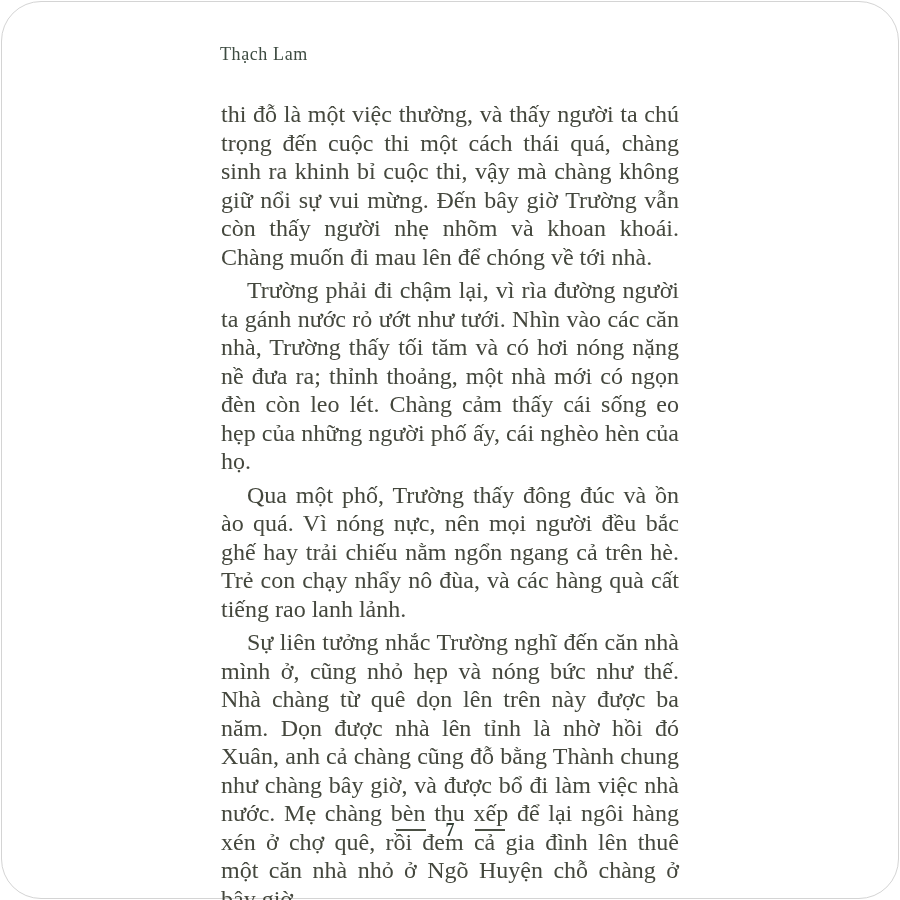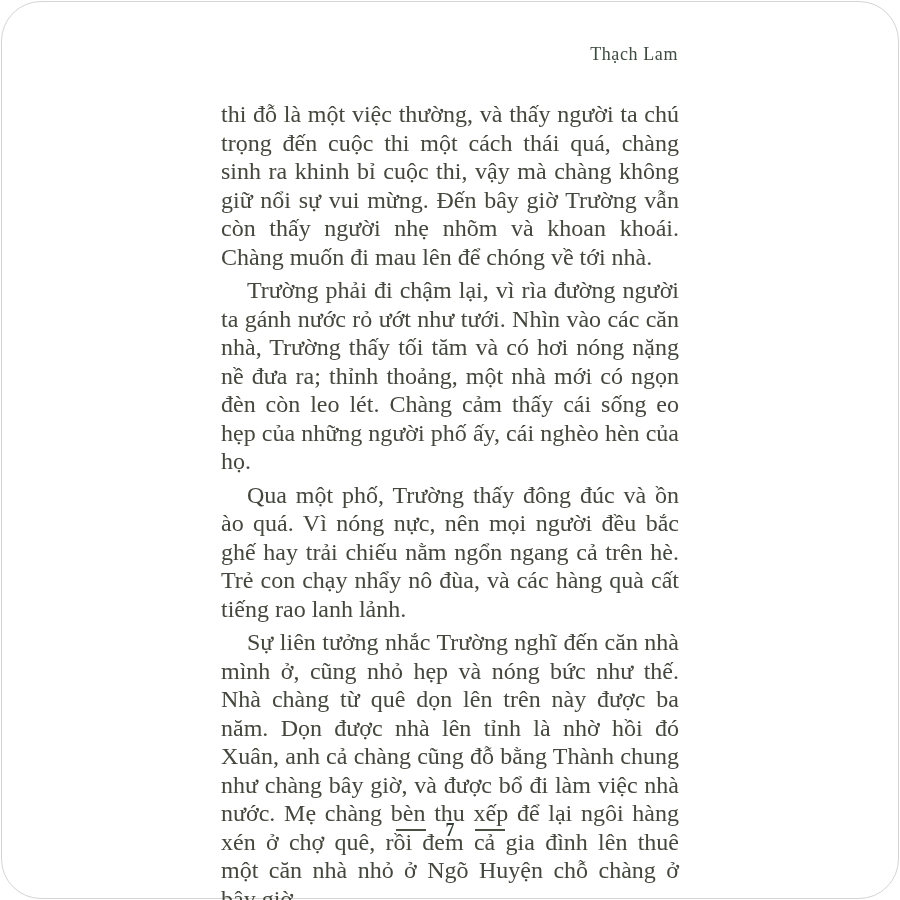--- a/index.html
+++ b/index.html
@@ -19,21 +19,20 @@
     inset: 1px;
     border: 1px solid #d4d4d4;
     border-radius: 40px;
     pointer-events: none;
   }
   .running-head {
     position: absolute;
     top: 44px;
     left: 220px;
     width: 458px;
-    text-align: right;
     font-size: 18px;
     letter-spacing: 0.6px;
     color: #3d4b41;
   }
   .body-text {
     position: absolute;
     top: 100px;
     left: 221px;
     width: 458px;
     color: #44473d;

